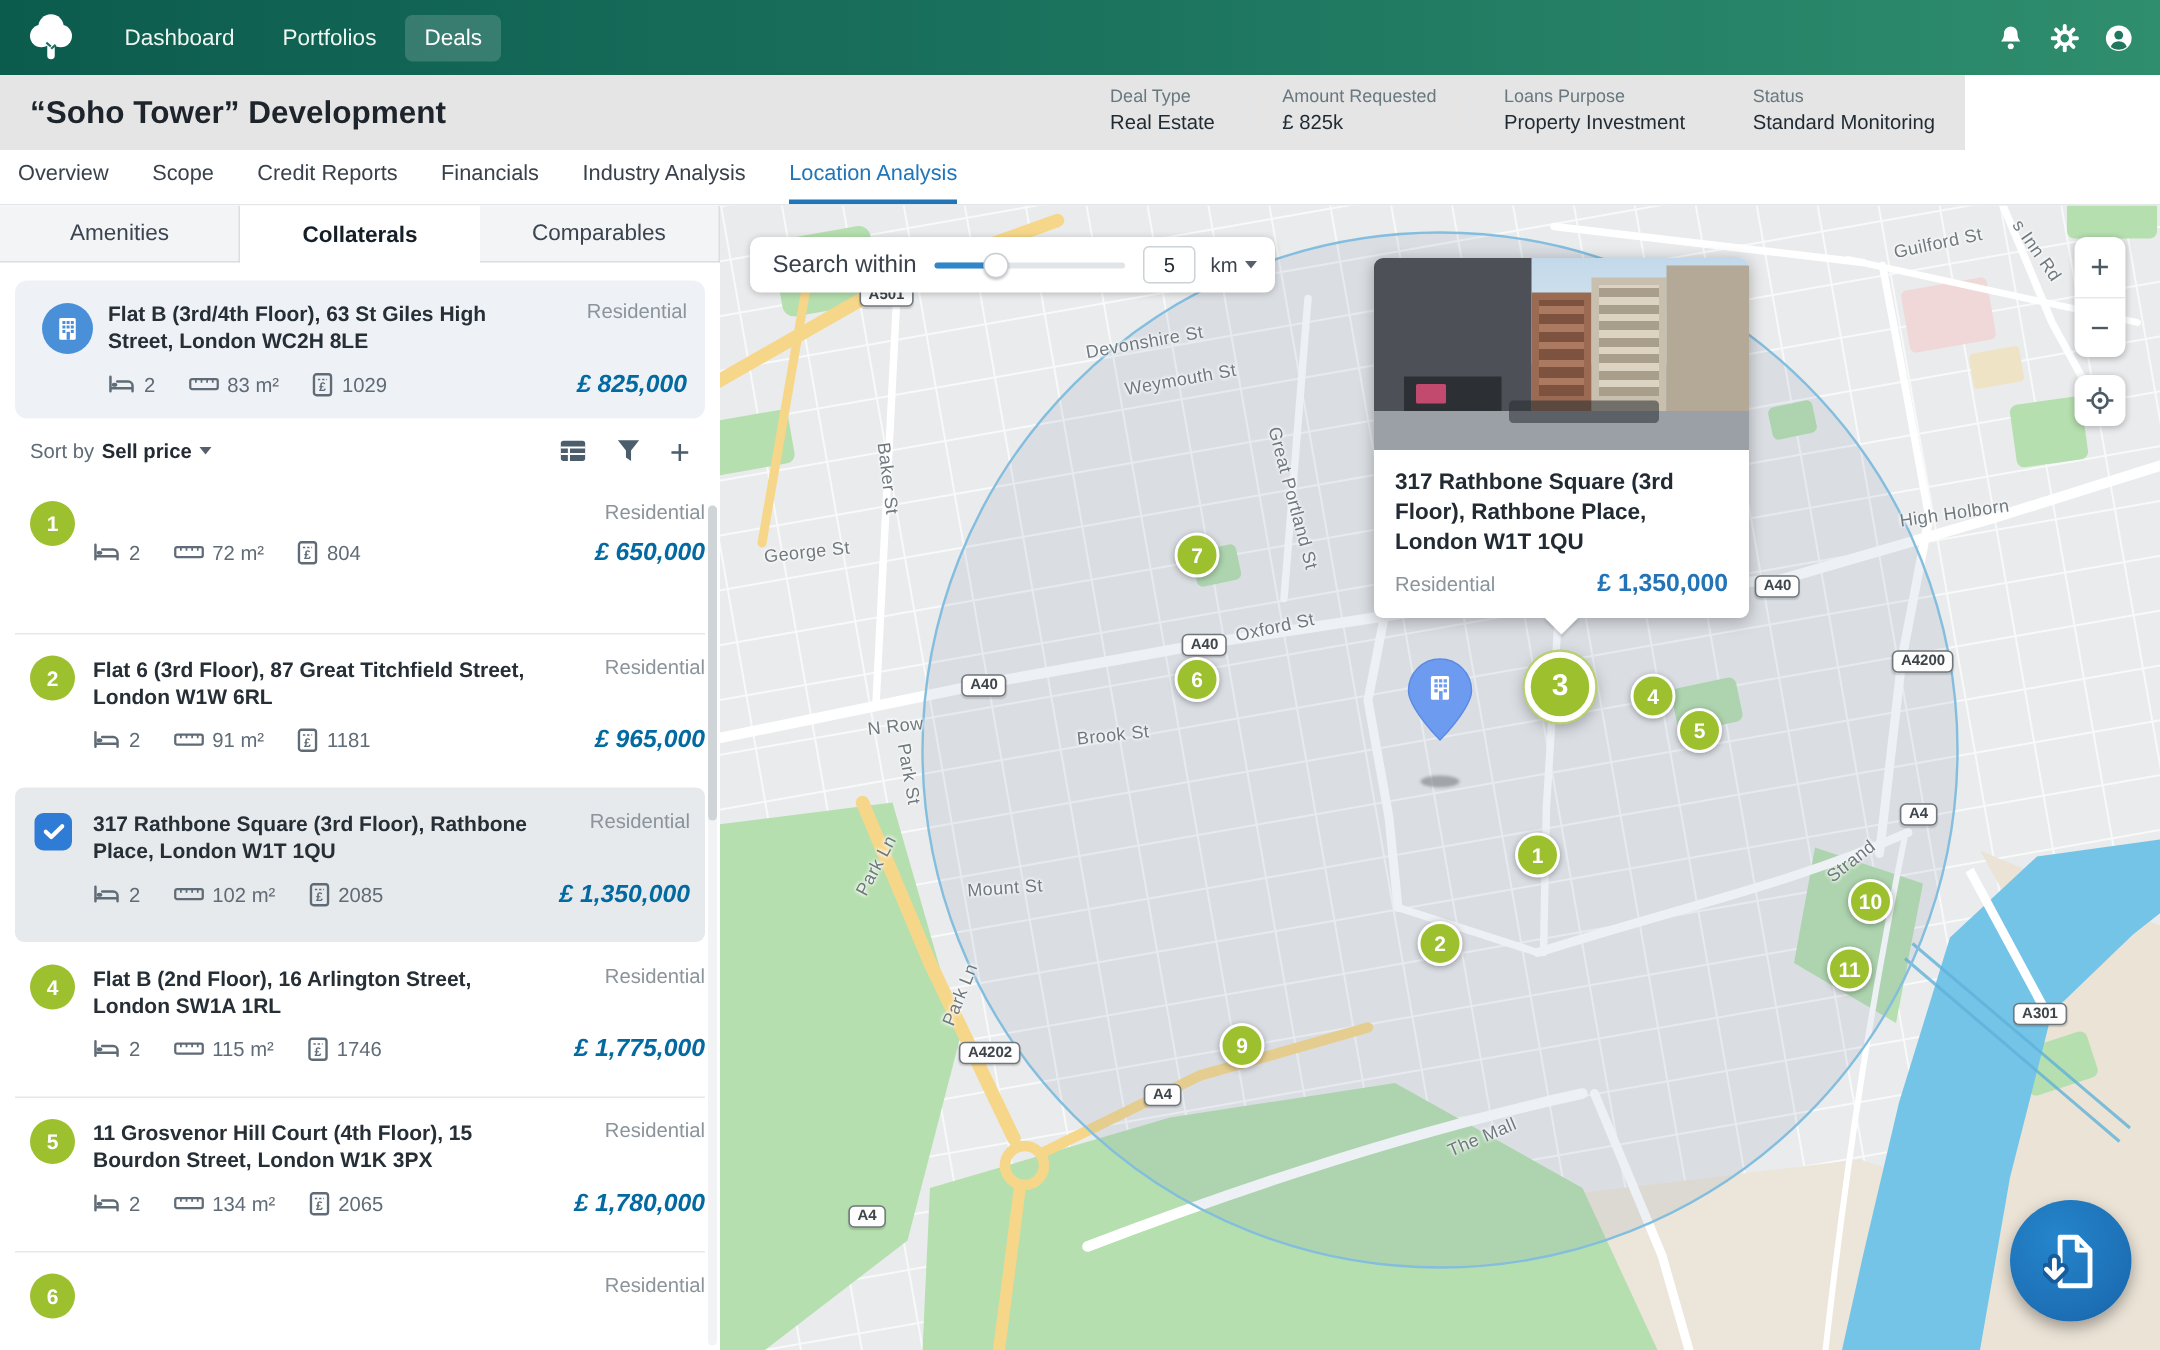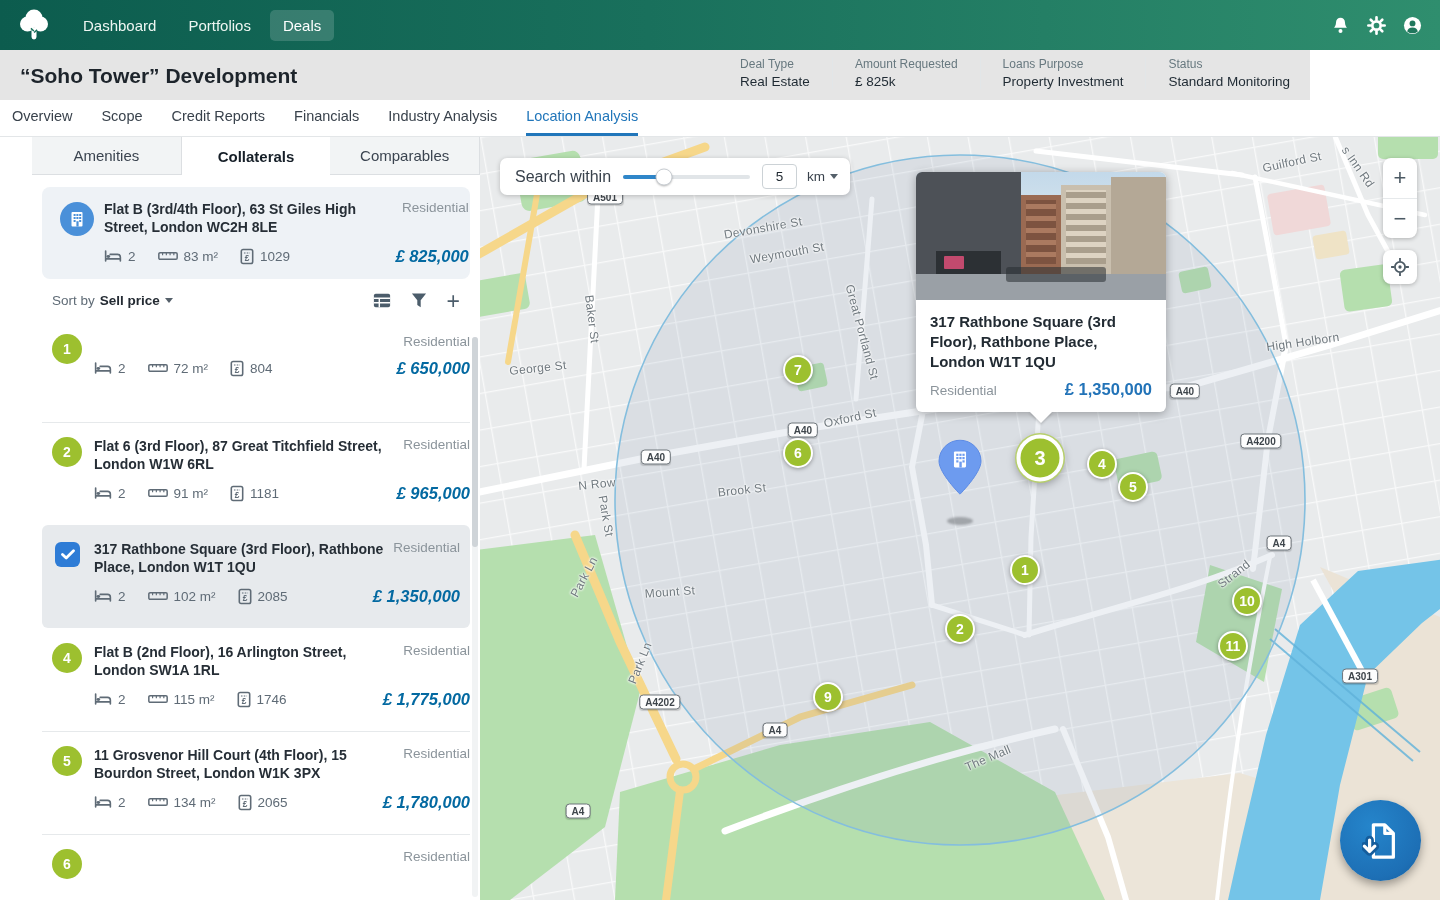--- a/index.html
+++ b/index.html
@@ -28,21 +28,21 @@
   .dm-value { font-size:13.5px; color:#1f2a33; }
 
   
   .tabsrow { position:absolute; left:0; top:100px; width:1440px; height:37px;
     border-bottom:1px solid #e3e6e8; display:flex; align-items:stretch; padding-left:12px; gap:29px; background:#fff; }
   .tab { font-size:14.5px; color:#39424c; display:flex; align-items:center; cursor:pointer;
     border-bottom:3px solid transparent; padding-bottom:1px; }
   .tab.active { color:#2176ba; border-bottom-color:#2176ba; }
 
   
-  .panel { position:absolute; left:0; top:137px; width:480px; height:763px; background:#fff; overflow:hidden;padding-left:32px; }
+  .panel { position:absolute; left:0; top:137px; width:480px; height:763px; background:#fff; overflow:hidden; }
   .subtabs { display:flex; height:38px; }
   .subtab { flex:1; display:flex; align-items:center; justify-content:center; font-size:15px; color:#3b4450;
     background:#f2f4f5; border-bottom:1px solid #dcdfe2; border-right:1px solid #dcdfe2; cursor:pointer; }
   .subtab.active { background:#fff; border-bottom:none; border-right:none; font-weight:bold; color:#161f28; }
 
   .featured { margin:12px 10px 14px 10px; background:#eef2f6; border-radius:8px; padding:13px 12px 13px 10px;
     display:flex; }
   .avatar { width:34px; height:34px; border-radius:50%; background:#4a90d9; flex:0 0 34px;
     display:flex; align-items:center; justify-content:center; margin:2px 10px 0 8px; }
   .f-main { flex:1; display:flex; flex-direction:column; }
@@ -583,25 +583,25 @@
       <span class="map-label" style="left: 104px; top: 440px; transform: translate(-50%, -50%) rotate(-62deg);">Park Ln</span>
       <span class="map-label" style="left: 160px; top: 526px; transform: translate(-50%, -50%) rotate(-68deg);">Park Ln</span>
       <span class="map-label" style="left: 190px; top: 455px; transform: translate(-50%, -50%) rotate(-4deg);">Mount St</span>
       <span class="map-label" style="left: 508px; top: 621px; transform: translate(-50%, -50%) rotate(-23deg);">The Mall</span>
       <span class="map-label" style="left: 754px; top: 437px; transform: translate(-50%, -50%) rotate(-38deg);">Strand</span>
       <span class="map-label" style="left: 823px; top: 205px; transform: translate(-50%, -50%) rotate(-8deg);">High Holborn</span>
       <span class="map-label" style="left: 812px; top: 25px; transform: translate(-50%, -50%) rotate(-12deg);">Guilford St</span>
       <span class="map-label" style="left: 878px; top: 30px; transform: translate(-50%, -50%) rotate(55deg);">s Inn Rd</span>
     </div>
   <div id="badges">
-      <span class="map-badge" style="left: 125px; top: 60px;">A501</span>
+      <span class="map-badge" style="left: 111px; top: 60px;">A501</span>
       <span class="map-badge" style="left: 176px; top: 320px;">A40</span>
       <span class="map-badge" style="left: 323px; top: 293px;">A40</span>
       <span class="map-badge" style="left: 705px; top: 254px;">A40</span>
-      <span class="map-badge" style="left: 781px; top: 304px;">A4200</span>
+      <span class="map-badge" style="left: 802px; top: 304px;">A4200</span>
       <span class="map-badge" style="left: 799px; top: 406px;">A4</span>
       <span class="map-badge" style="left: 880px; top: 539px;">A301</span>
       <span class="map-badge" style="left: 180px; top: 565px;">A4202</span>
       <span class="map-badge" style="left: 295px; top: 593px;">A4</span>
       <span class="map-badge" style="left: 98px; top: 674px;">A4</span>
     </div>
   <div id="markers">
       <div class="map-marker" style="left: 318px; top: 233px;">7</div>
       <div class="map-marker" style="left: 318px; top: 316px;">6</div>
       <div class="map-marker selected" style="left: 560px; top: 321px;">3</div>

